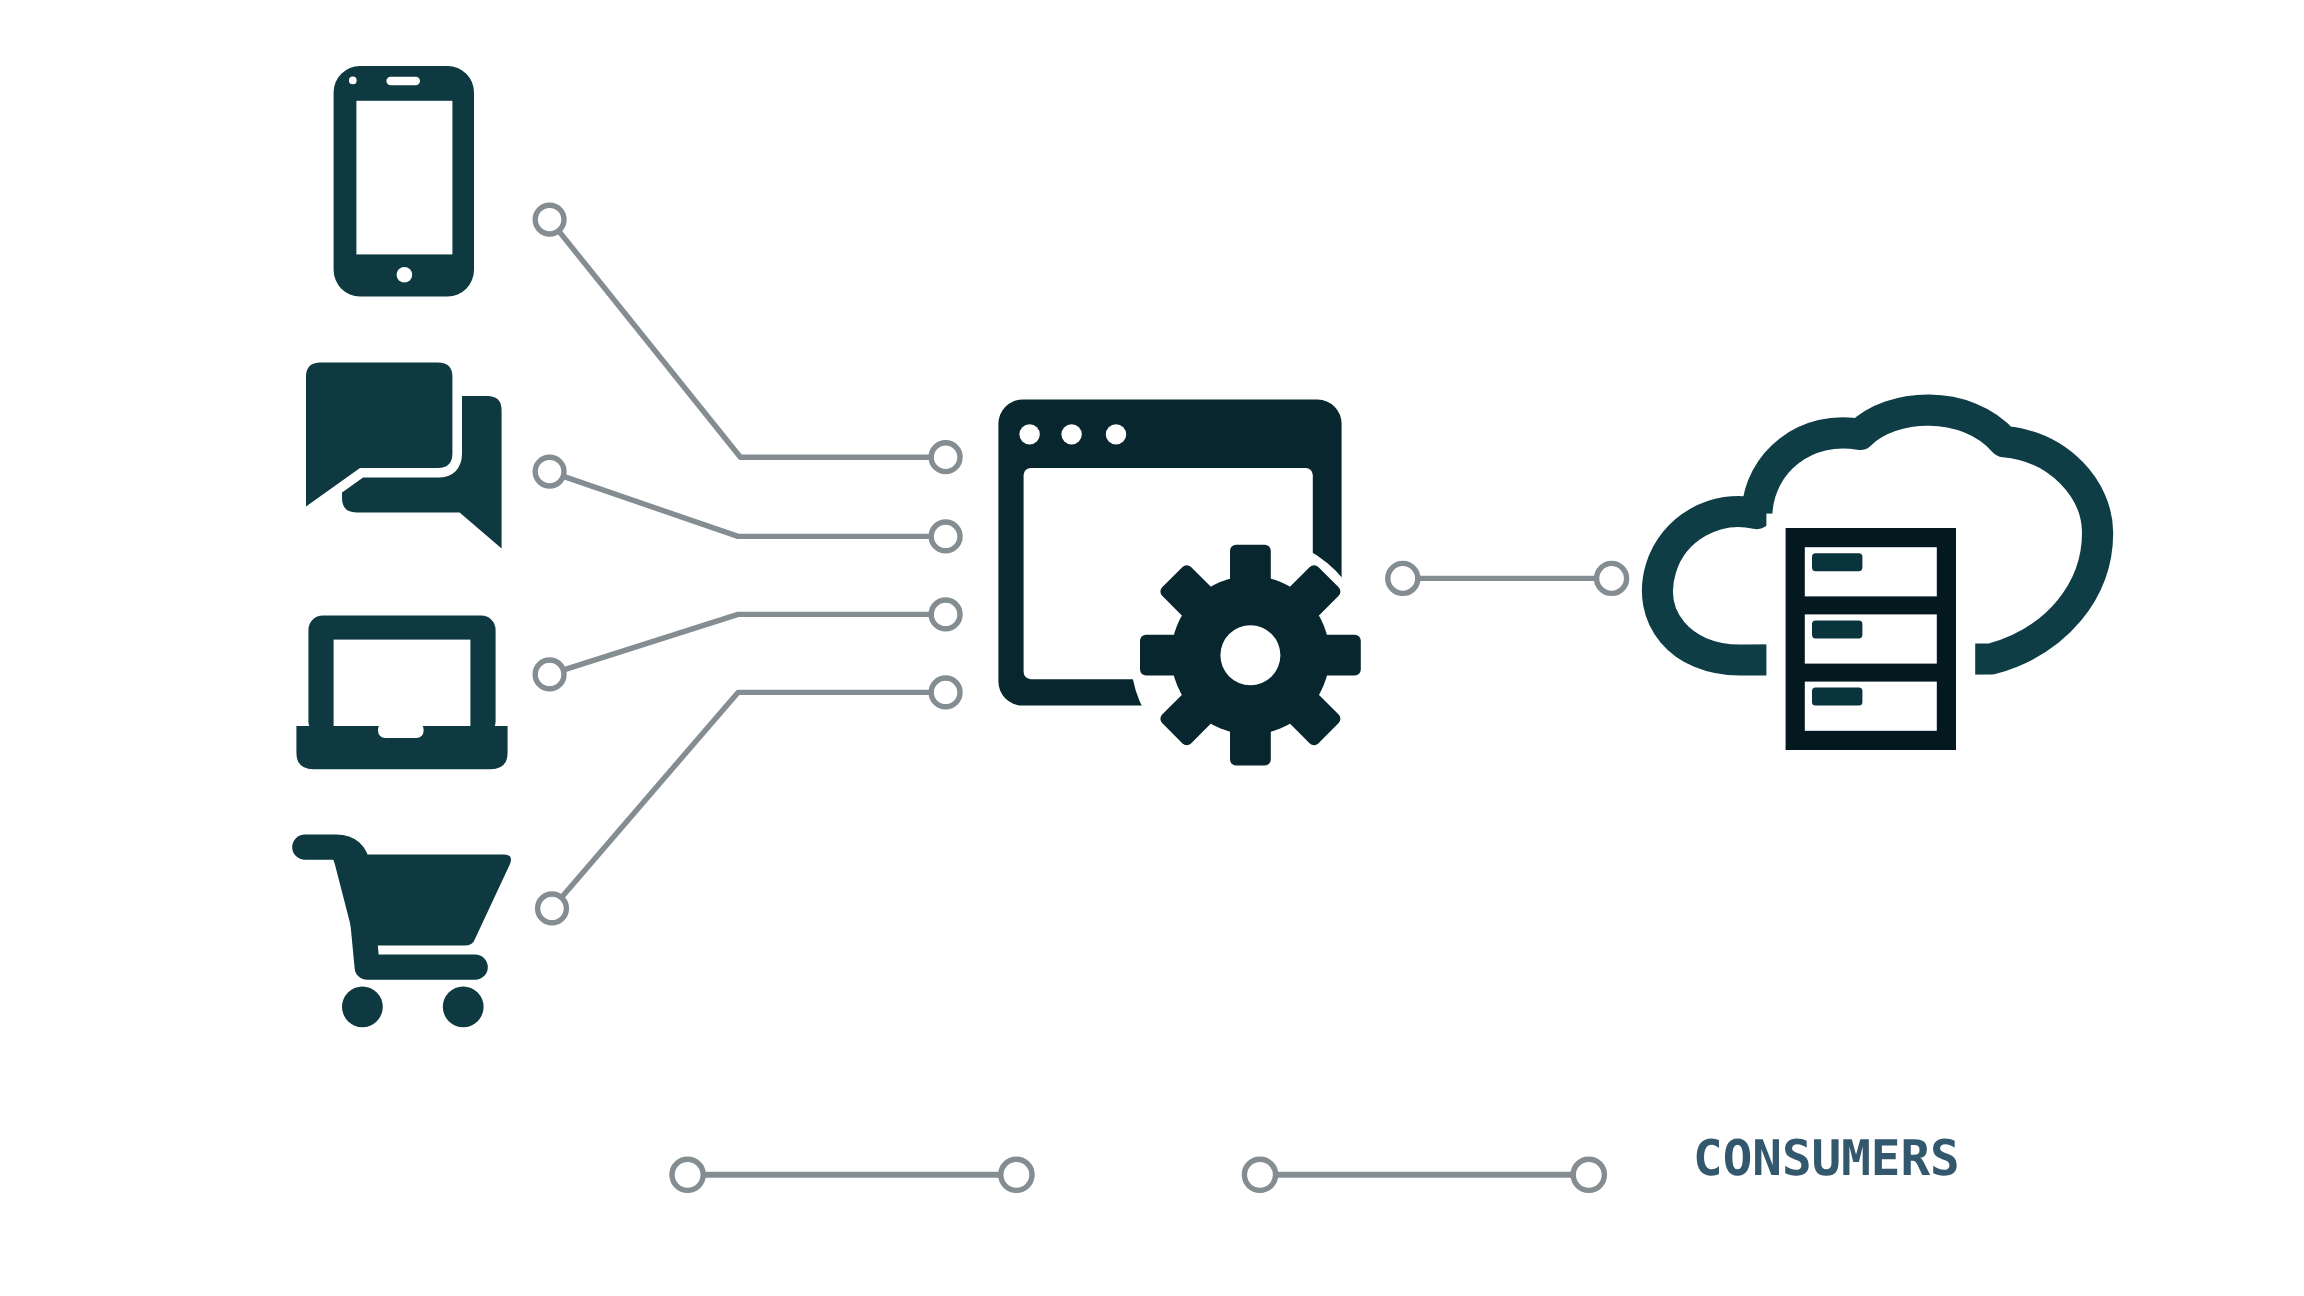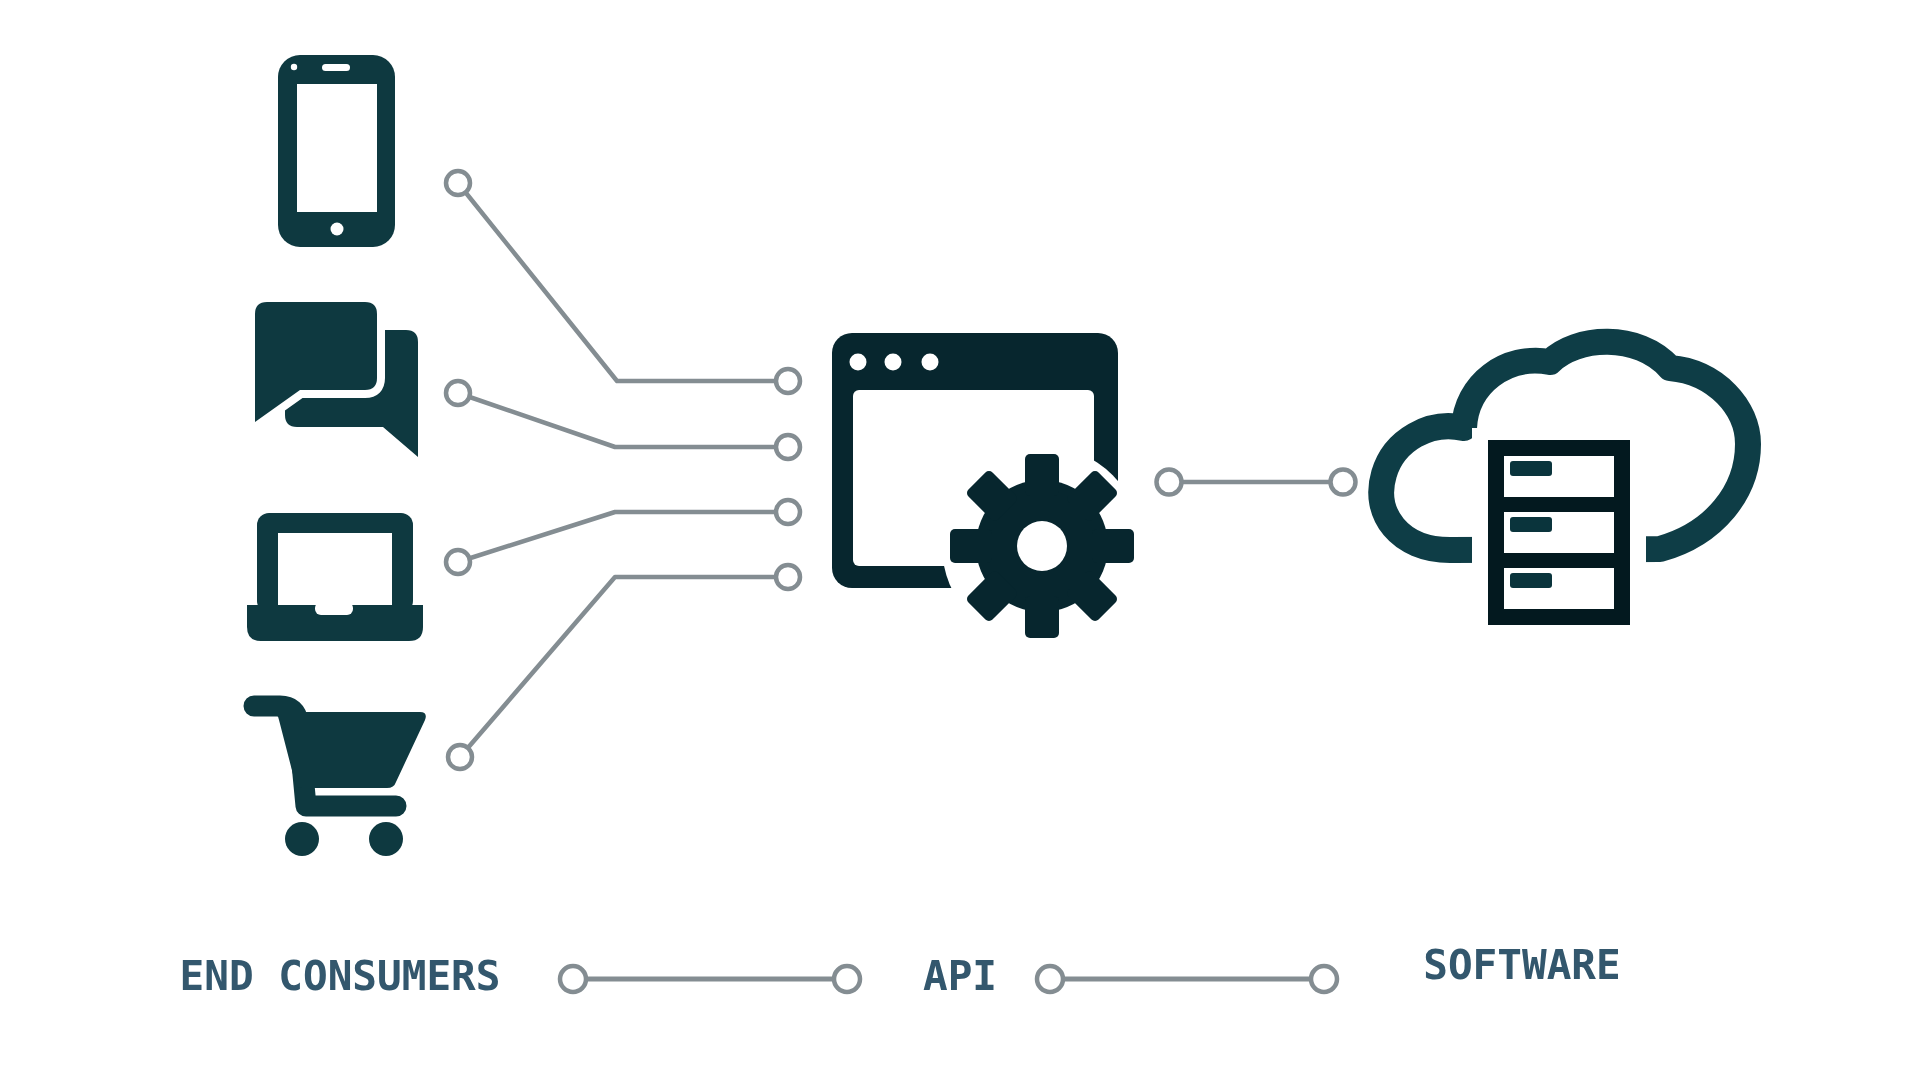--- a/index.html
+++ b/index.html
@@ -146,21 +146,19 @@
       <line x1="573" y1="979" x2="847" y2="979" stroke="#848d92" stroke-width="5"></line>
       <circle cx="573" cy="979" r="13" fill="#ffffff" stroke="#848d92" stroke-width="4.5"></circle>
       <circle cx="847" cy="979" r="13" fill="#ffffff" stroke="#848d92" stroke-width="4.5"></circle>
       <line x1="1050" y1="979" x2="1324" y2="979" stroke="#848d92" stroke-width="5"></line>
       <circle cx="1050" cy="979" r="13" fill="#ffffff" stroke="#848d92" stroke-width="4.5"></circle>
       <circle cx="1324" cy="979" r="13" fill="#ffffff" stroke="#848d92" stroke-width="4.5"></circle>
     </g>
 
   </svg>
 
-  <div class="label label-end-consumers">END CONSUMERS</div>
 
-  <div class="label label-api">API</div>
 
   <div class="label label-software">
-    <div>SOFTWARE</div>
+    <div>CONSUMERS</div>
   </div>
 
 </div>
 
 </body></html>

